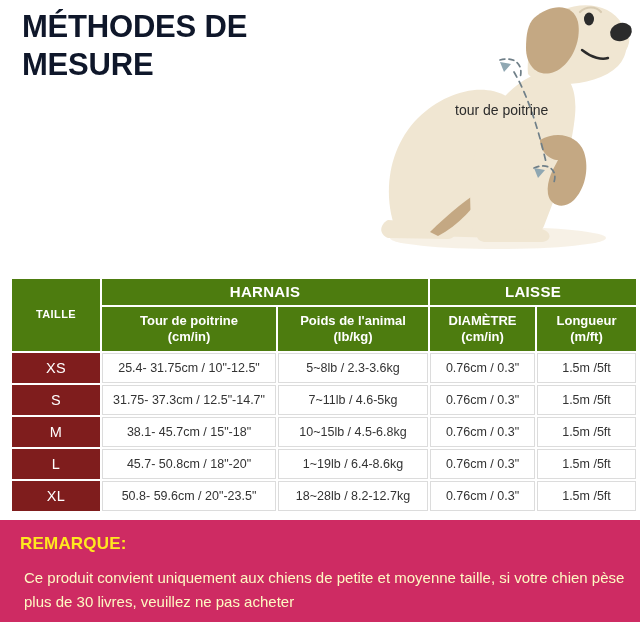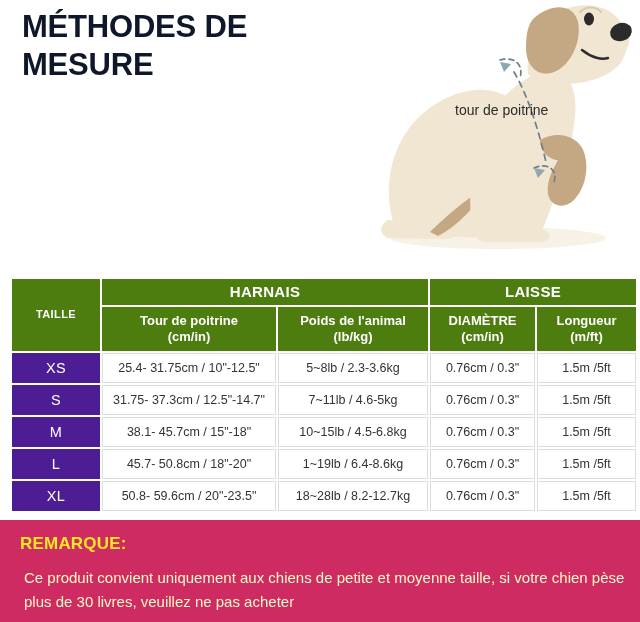--- a/index.html
+++ b/index.html
@@ -100,21 +100,21 @@
   .th-sub {
     font-size: 13px;
     height: 44px;
     padding: 0 2px;
   }
   .th-taille {
     font-size: 11px;
     letter-spacing: 0.4px;
   }
   .td-size {
-    background: #4c1d95;
+    background: #7f1d1d;
     color: #ffffff;
     font-size: 14.5px;
     height: 28px;
     letter-spacing: 0.4px;
   }
   .td-val {
     background: #ffffff;
     border: 1px solid #dcdcdc;
     color: #333333;
     font-size: 12.5px;

